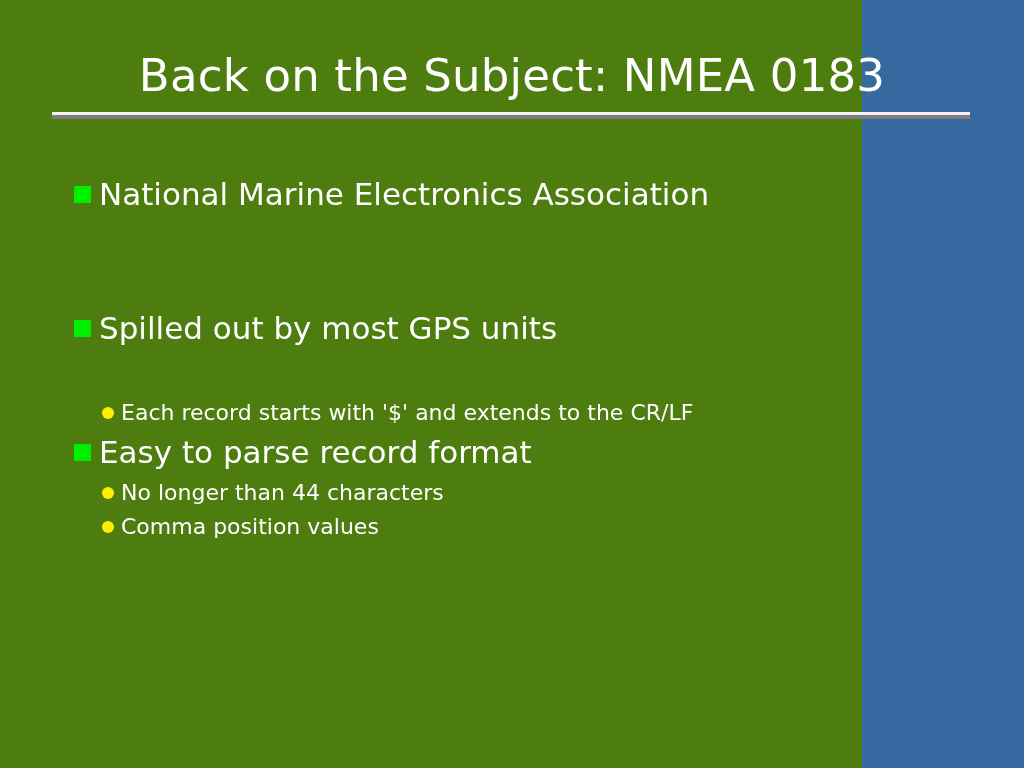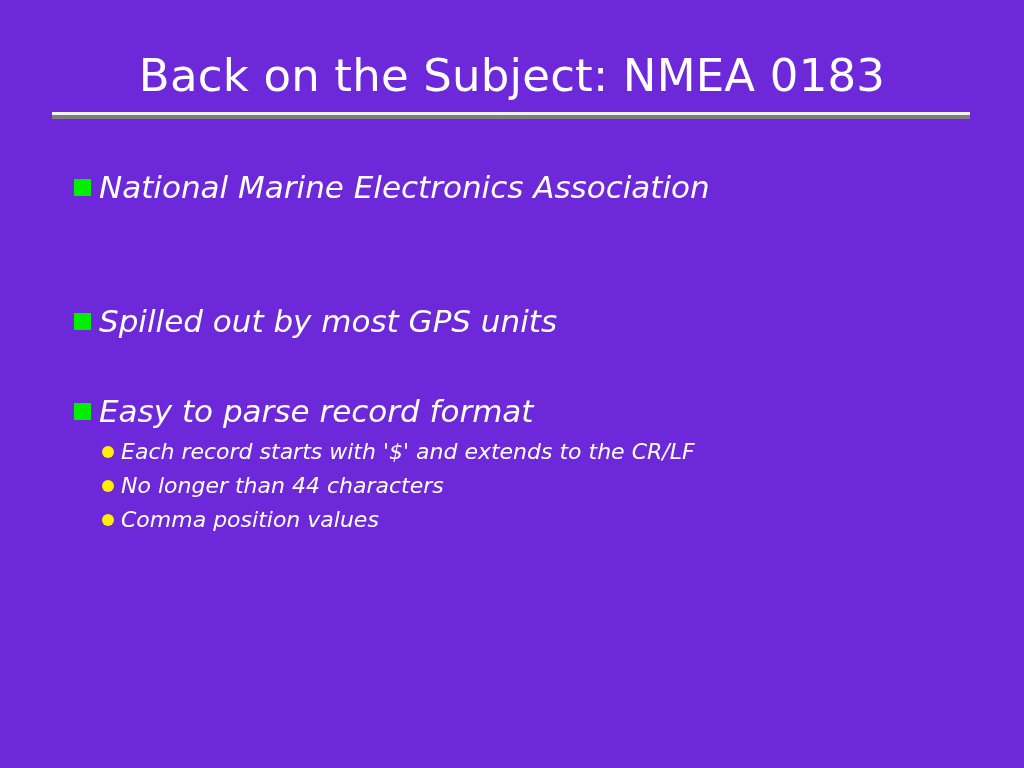--- a/index.html
+++ b/index.html
@@ -9,23 +9,23 @@
   body {
     width: 1024px;
     height: 768px;
     overflow: hidden;
     background: #36699f;
     font-family: "DejaVu Sans", sans-serif;
   }
 
   .slide {
     position: relative;
-    width: 1024px;
+    width: 862px;
     height: 768px;
-    background: #6d28d9;
+    background: #4d7c0f;
     box-sizing: border-box;
   }
 
   
   .title-block {
     position: absolute;
     left: 0;
     top: 52px;
     width: 1024px;
     text-align: center;
@@ -62,23 +62,22 @@
     top: 3px;
     width: 100%;
     height: 4px;
     background: #7d7d7d;
   }
 
   
   .body-block {
     position: absolute;
     left: 74px;
-    top: 165px;
+    top: 172px;
     width: 900px;
-    font-style: italic;
   }
 
   .group {
     margin-bottom: 18px;
   }
 
   .bullet-row {
     display: flex;
     align-items: flex-start;
   }
@@ -159,27 +158,27 @@
     <div class="group">
       <div class="bullet-row level1">
         <span class="marker"></span>
         <span class="text">Spilled out by most GPS units</span>
       </div>
     </div>
 
     <div class="spacer-md"></div>
 
     <div class="group">
+      <div class="bullet-row level2">
+        <span class="marker"></span>
+        <span class="text">Each record starts with '$' and extends to the CR/LF</span>
+      </div>
       <div class="bullet-row level1">
         <span class="marker"></span>
         <span class="text">Easy to parse record format</span>
-      </div>
-      <div class="bullet-row level2">
-        <span class="marker"></span>
-        <span class="text">Each record starts with '$' and extends to the CR/LF</span>
       </div>
       <div class="bullet-row level2">
         <span class="marker"></span>
         <span class="text">No longer than 44 characters</span>
       </div>
       <div class="bullet-row level2">
         <span class="marker"></span>
         <span class="text">Comma position values</span>
       </div>
     </div>

